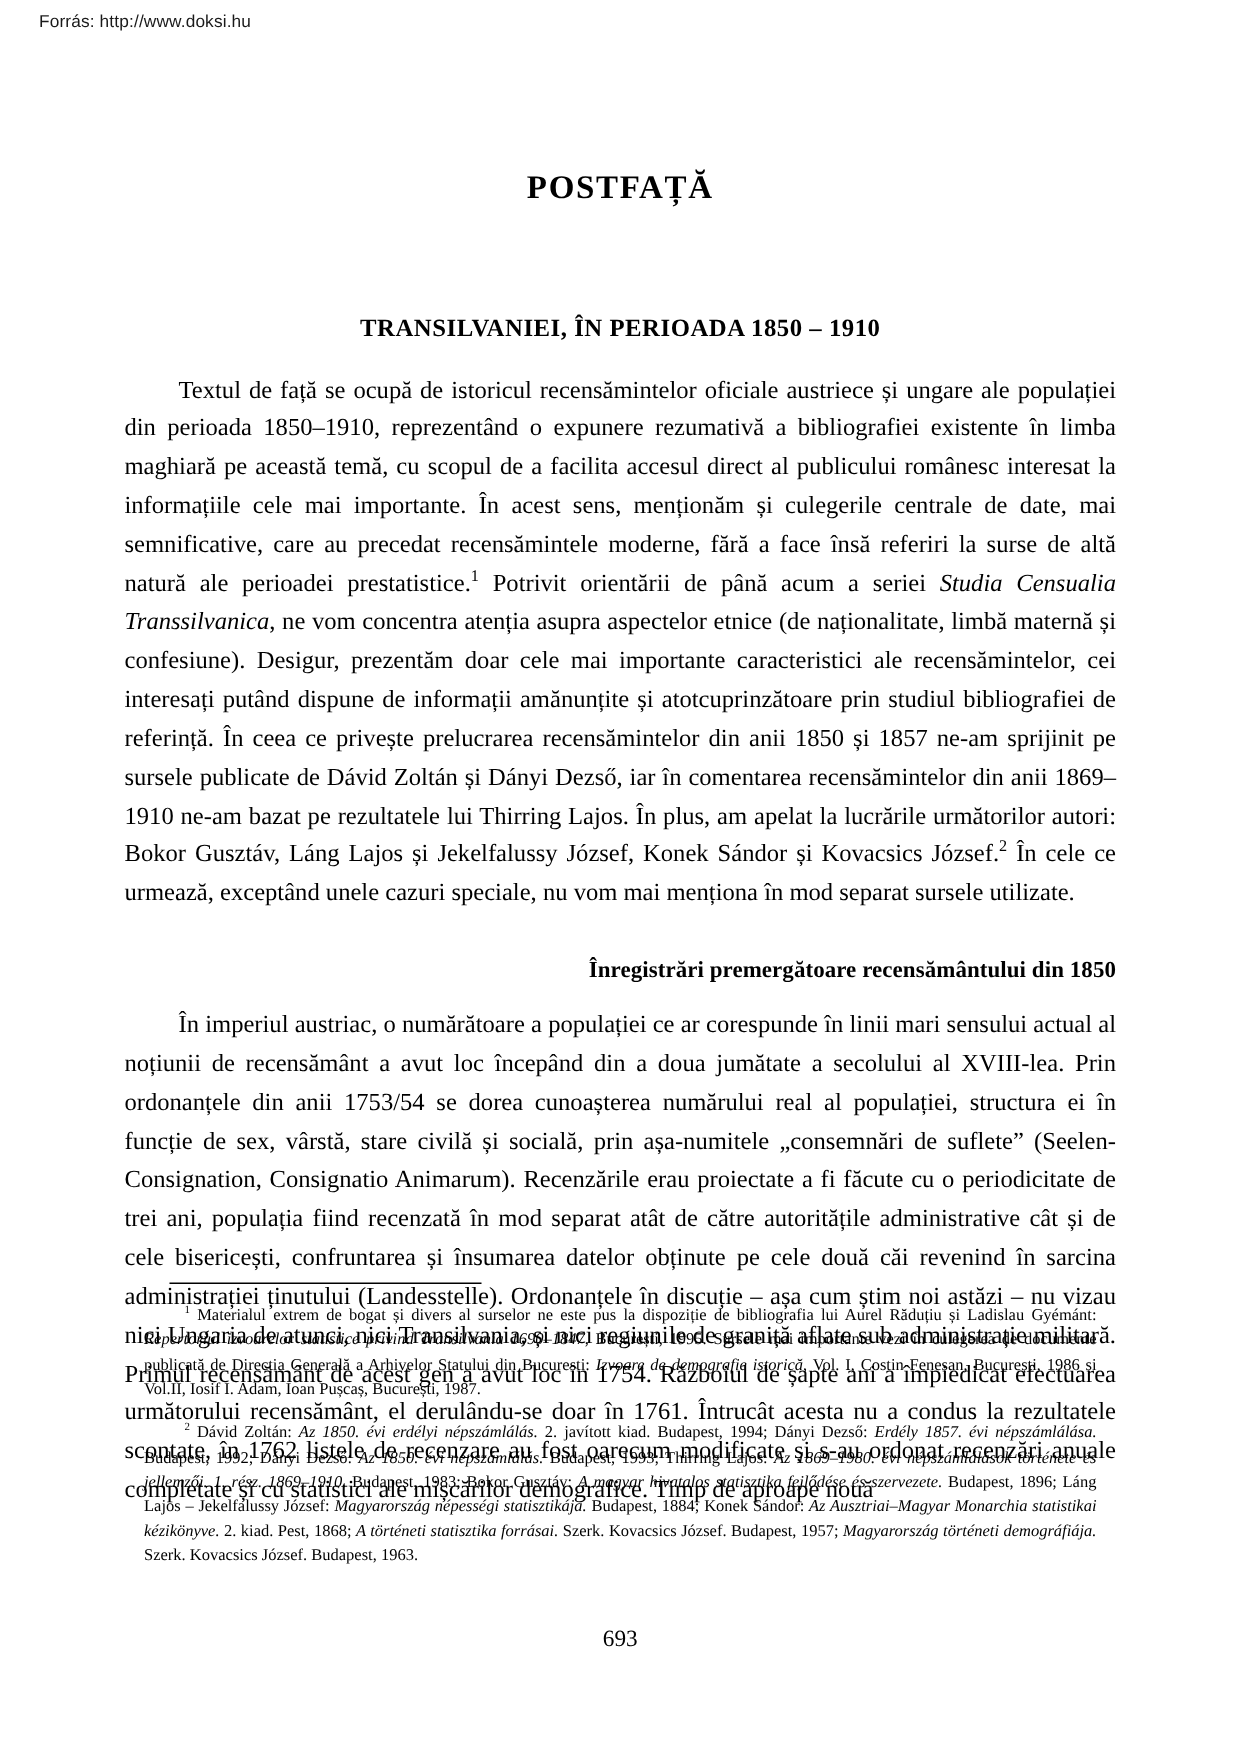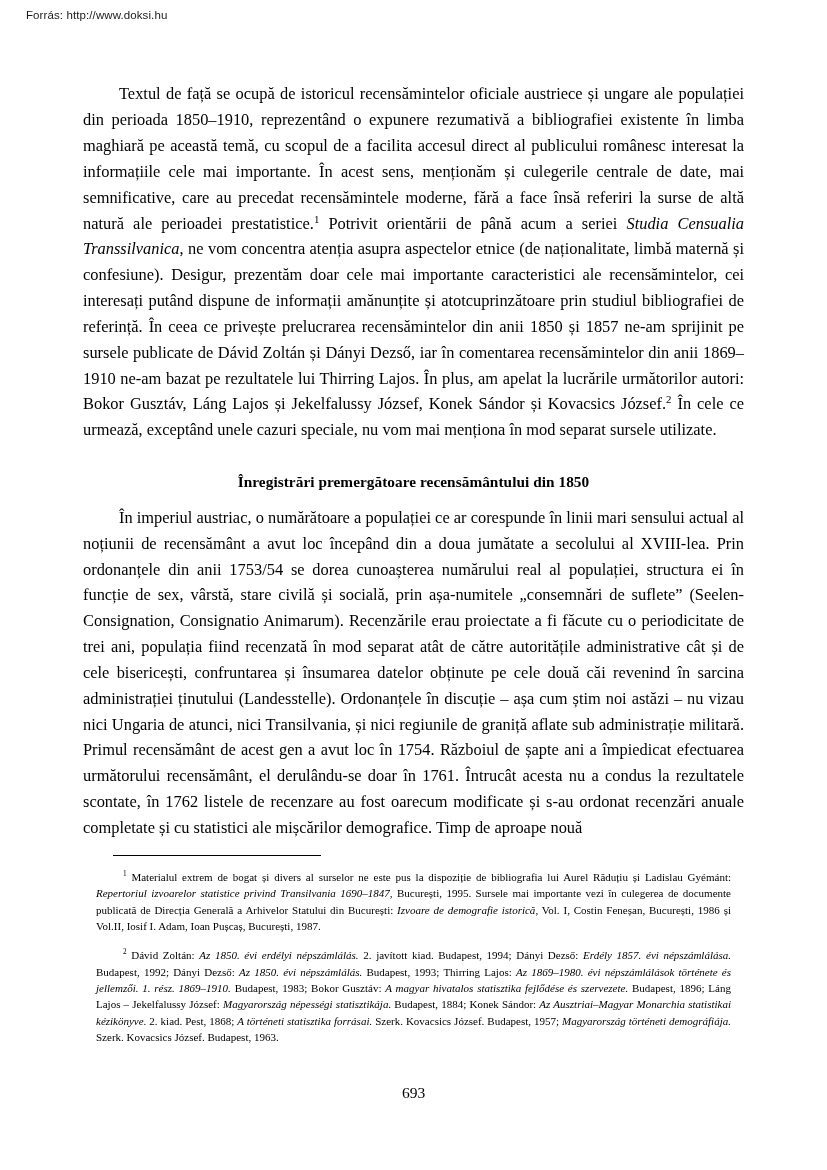--- a/index.html
+++ b/index.html
@@ -58,21 +58,21 @@
     font-size: 16.4px;
     line-height: 1.575;
     margin: 0;
     text-indent: 36px;
     hyphens: none;
   }
   .par-gap-top {
     margin-top: 21px;
   }
   .section-heading {
-    text-align: center;
+    text-align: right;
     font-size: 15.3px;
     font-weight: bold;
     margin-top: 30px;
     margin-bottom: 14px;
     letter-spacing: 0.05px;
   }
   i, .ital {
     font-style: italic;
   }
   sup {
@@ -113,23 +113,25 @@
 </style>
 </head>
 <body>
 
 <div class="page">
 
   <div class="source-header">Forrás: http://www.doksi.hu</div>
 
   <div class="content">
 
+    <h1 class="doc-title">POSTFAȚĂ</h1>
 
     <h2 class="doc-subtitle">
       <br>
+      <span>TRANSILVANIEI, ÎN PERIOADA 1850 – 1910</span>
     </h2>
 
     <p class="body-par par-gap-top"><span>Textul de față se ocupă de istoricul recensămintelor oficiale austriece și ungare ale populației din perioada 1850–1910, reprezentând o expunere rezumativă a bibliografiei existente în limba maghiară pe această temă, cu scopul de a facilita accesul direct al publicului românesc interesat la informațiile cele mai importante. În acest sens, menționăm și culegerile centrale de date, mai semnificative, care au precedat recensămintele moderne, fără a face însă referiri la surse de altă natură ale perioadei prestatistice.</span><sup>1</sup><span> Potrivit orientării de până acum a seriei </span><i>Studia Censualia Transsilvanica</i><span>, ne vom concentra atenția asupra aspectelor etnice (de naționalitate, limbă maternă și confesiune). Desigur, prezentăm doar cele mai importante caracteristici ale recensămintelor, cei interesați putând dispune de informații amănunțite și atotcuprinzătoare prin studiul bibliografiei de referință. În ceea ce privește prelucrarea recensămintelor din anii 1850 și 1857 ne-am sprijinit pe sursele publicate de Dávid Zoltán și Dányi Dezső, iar în comentarea recensămintelor din anii 1869–1910 ne-am bazat pe rezultatele lui Thirring Lajos. În plus, am apelat la lucrările următorilor autori: Bokor Gusztáv, Láng Lajos și Jekelfalussy József, Konek Sándor și Kovacsics József.</span><sup>2</sup><span> În cele ce urmează, exceptând unele cazuri speciale, nu vom mai menționa în mod separat sursele utilizate.</span></p>
 
     <h3 class="section-heading">Înregistrări premergătoare recensământului din 1850</h3>
 
     <p class="body-par">În imperiul austriac, o numărătoare a populației ce ar corespunde în linii mari sensului actual al noțiunii de recensământ a avut loc începând din a doua jumătate a secolului al XVIII-lea. Prin ordonanțele din anii 1753/54 se dorea cunoașterea numărului real al populației, structura ei în funcție de sex, vârstă, stare civilă și socială, prin așa-numitele „consemnări de suflete” (Seelen-Consignation, Consignatio Animarum). Recenzările erau proiectate a fi făcute cu o periodicitate de trei ani, populația fiind recenzată în mod separat atât de către autoritățile administrative cât și de cele bisericești, confruntarea și însumarea datelor obținute pe cele două căi revenind în sarcina administrației ținutului (Landesstelle). Ordonanțele în discuție – așa cum știm noi astăzi – nu vizau nici Ungaria de atunci, nici Transilvania, și nici regiunile de graniță aflate sub administrație militară. Primul recensământ de acest gen a avut loc în 1754. Războiul de șapte ani a împiedicat efectuarea următorului recensământ, el derulându-se doar în 1761. Întrucât acesta nu a condus la rezultatele scontate, în 1762 listele de recenzare au fost oarecum modificate și s-au ordonat recenzări anuale completate și cu statistici ale mișcărilor demografice. Timp de aproape nouă</p>
 
   </div>
 

